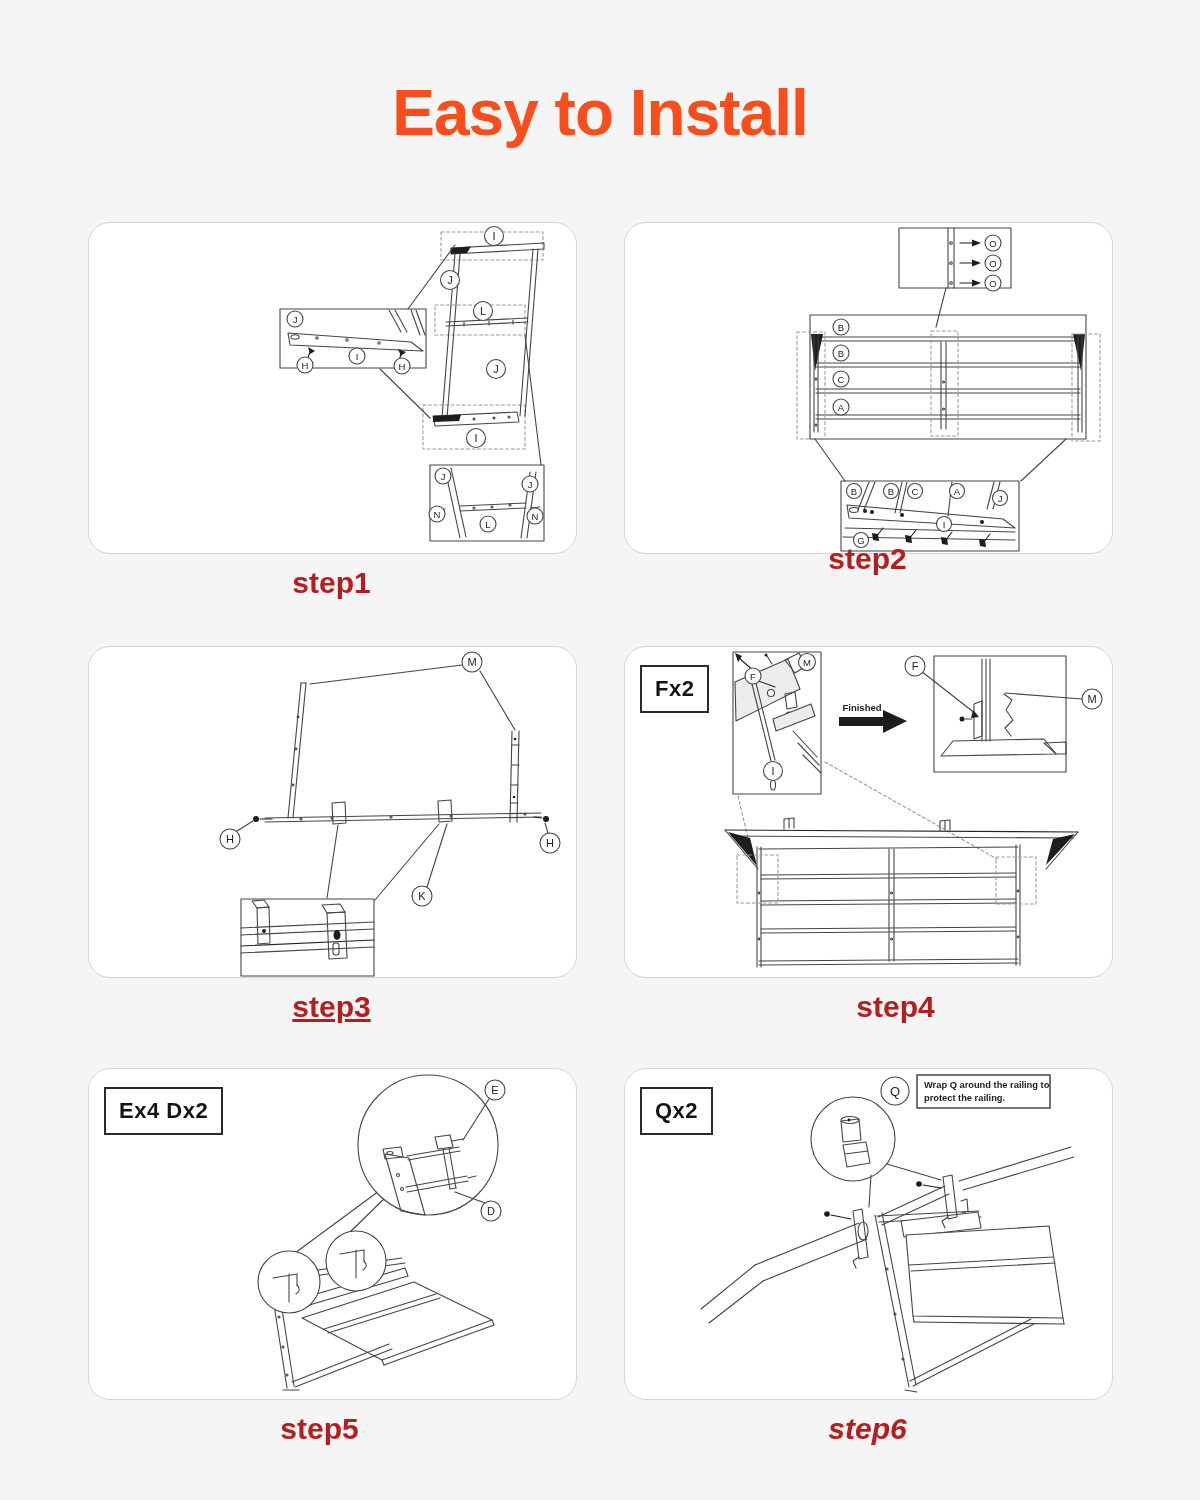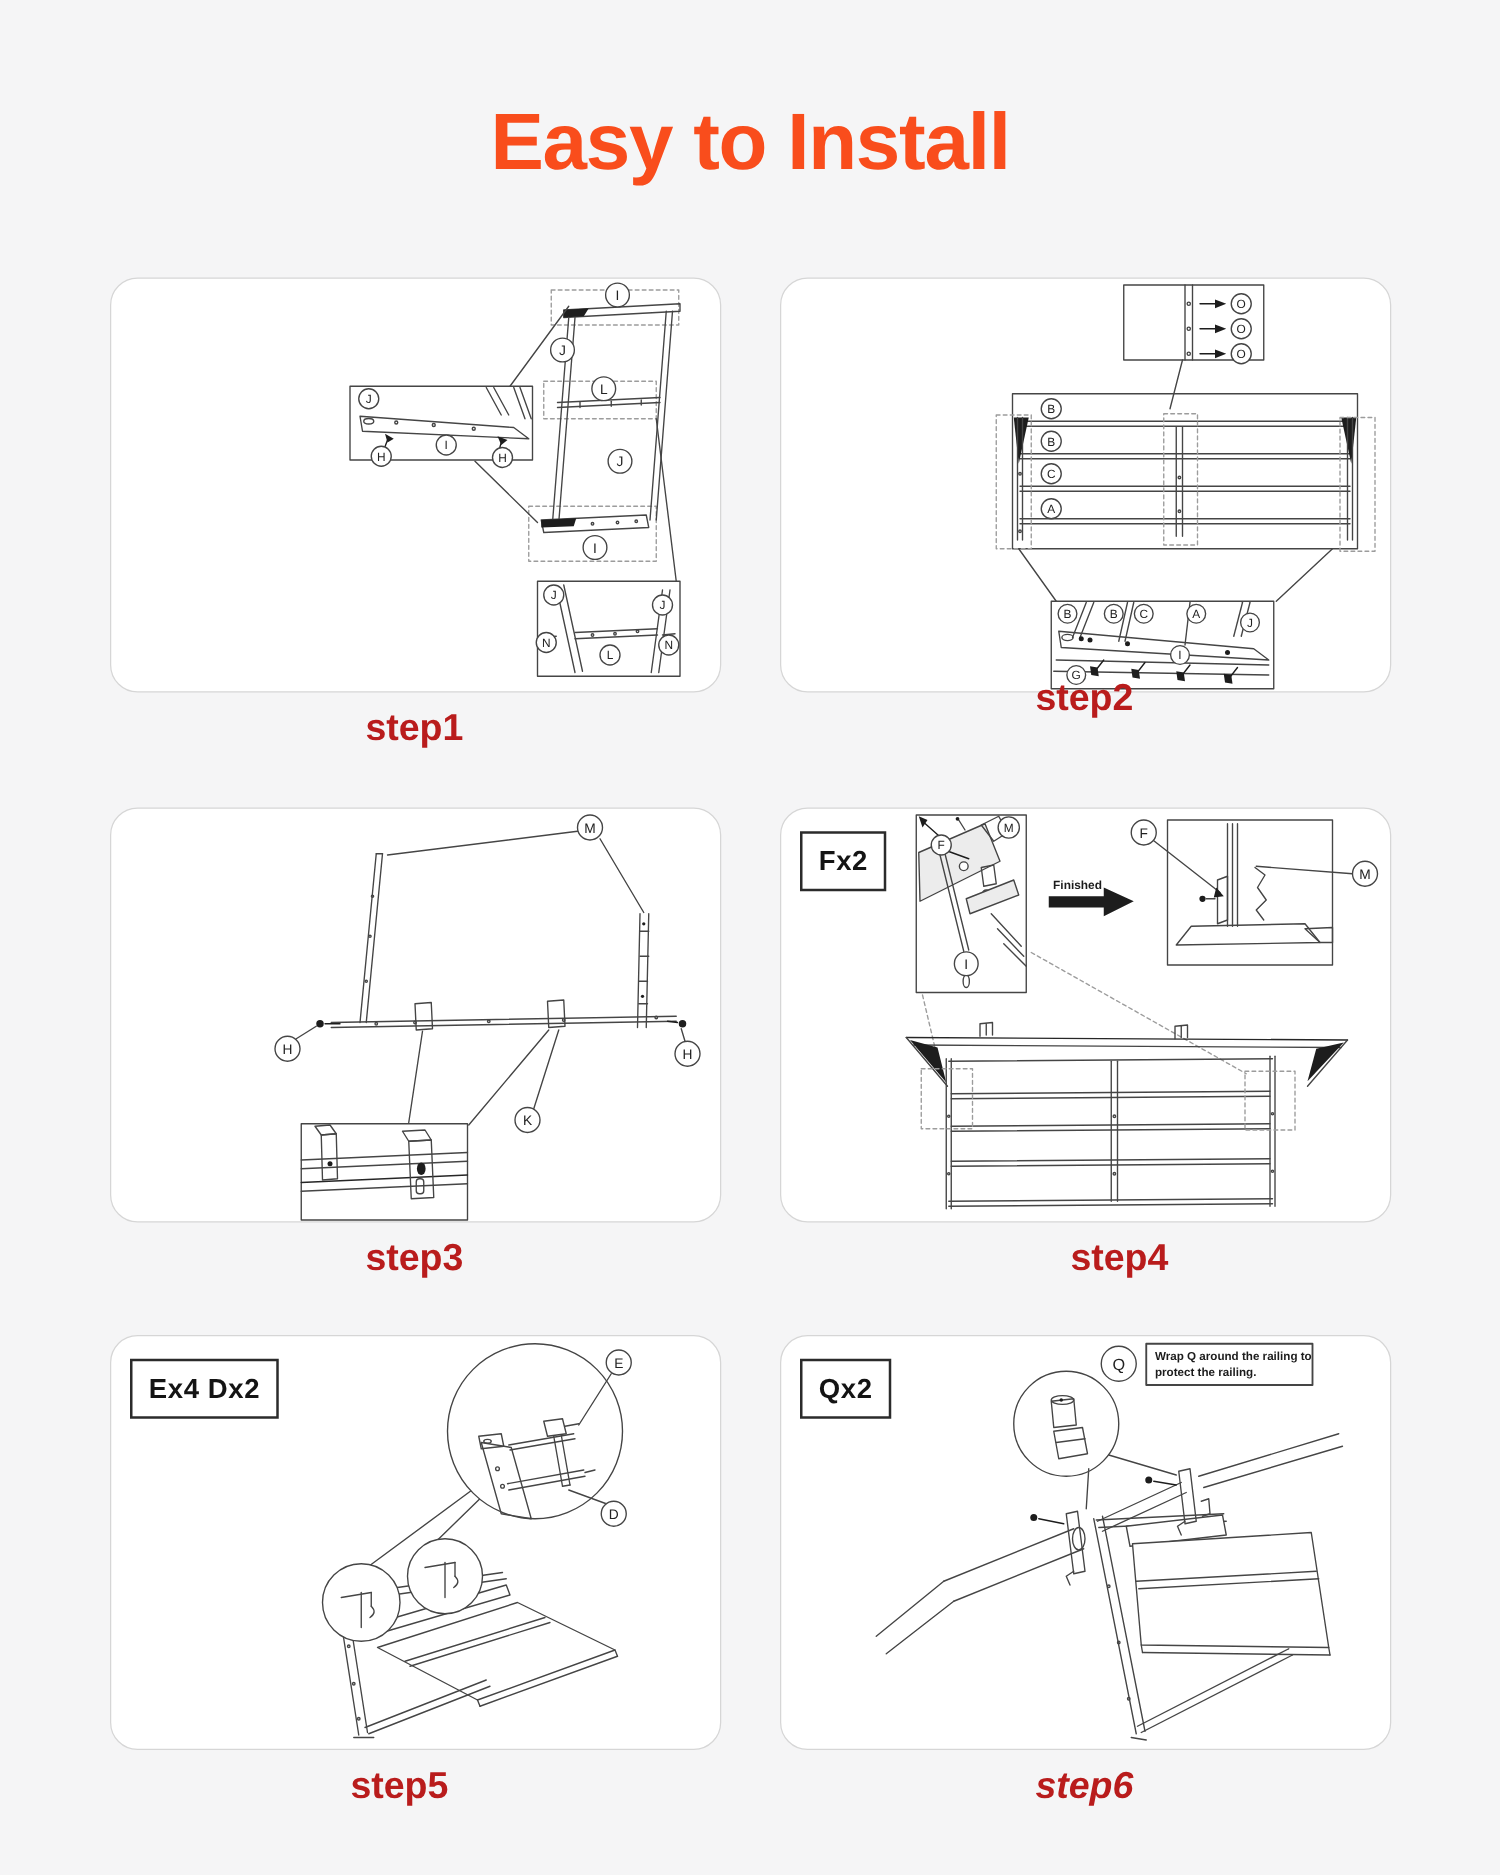--- a/index.html
+++ b/index.html
@@ -26,21 +26,21 @@
     letter-spacing:0.5px;color:#141414;white-space:nowrap;z-index:2;
   }
   .caption{
     position:absolute;width:487px;text-align:center;
     font-size:30px;font-weight:600;color:#b91c1c;
   }
   #p1{left:88px;top:222px;}  #p2{left:624px;top:222px;}
   #p3{left:88px;top:646px;}  #p4{left:624px;top:646px;}
   #p5{left:88px;top:1068px;} #p6{left:624px;top:1068px;}
   #c1{left:88px;top:566px;}  #c2{left:624px;top:542px;}
-  #c3{left:88px;top:990px;}  #c4{left:652px;top:990px;}
+  #c3{left:88px;top:990px;text-decoration:underline;}  #c4{left:652px;top:990px;}
   #c5{left:76px;top:1412px;} #c6{left:624px;top:1412px;font-style:italic;}
 
   
   .ln, .ln line, .ln polyline, .ln polygon, .ln rect, .ln path, .ln ellipse, .ln circle{
     fill:none;stroke:#454545;stroke-width:1.1;stroke-linecap:round;stroke-linejoin:round;
   }
   .lnw{fill:#ffffff !important;stroke:#454545;stroke-width:1.1;stroke-linejoin:round;}
   .dsh{fill:none !important;stroke:#9c9c9c !important;stroke-width:0.9;stroke-dasharray:3 2.6;}
   .blk{fill:#1d1d1d !important;stroke:none !important;}
   .gry{fill:#ececec !important;stroke:#454545;stroke-width:1.1;}

